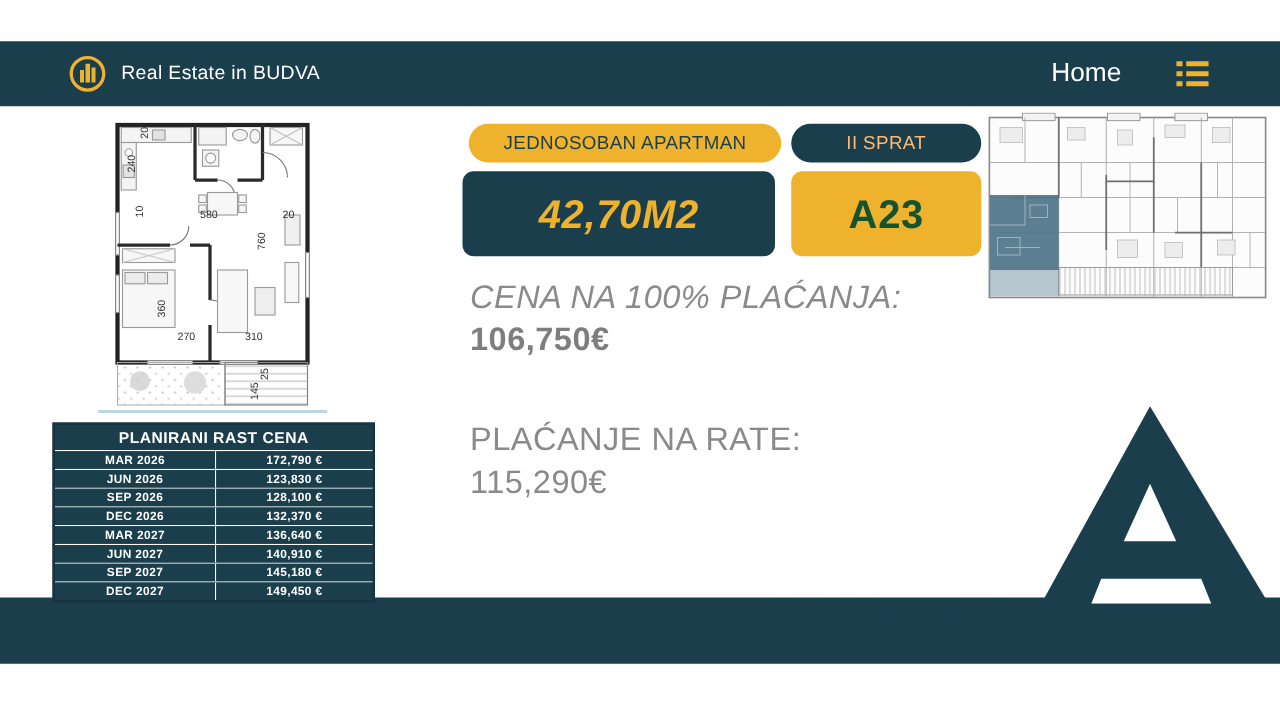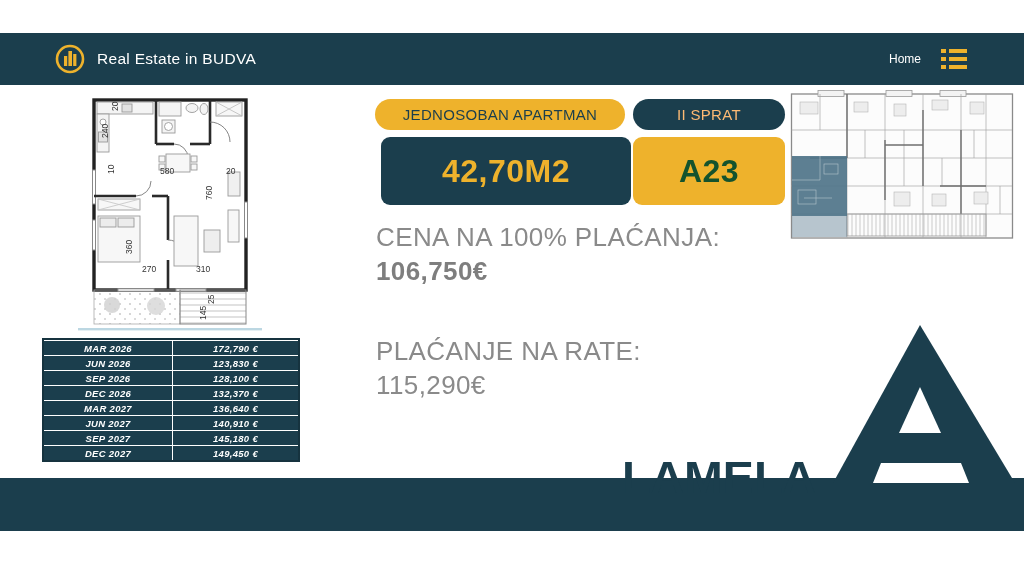--- a/index.html
+++ b/index.html
@@ -4,59 +4,59 @@
 <style>
   html,body{margin:0;padding:0;background:#ffffff;font-family:"Liberation Sans",sans-serif;}
   .screen{position:relative;width:1024px;height:562px;background:#ffffff;overflow:hidden;}
 
   
   .navbar{position:absolute;top:33px;left:0;width:1024px;height:52px;background:#1b3e4d;
           display:flex;align-items:center;box-sizing:border-box;padding:0 57px 0 55px;z-index:5;}
   .logo-badge{width:30px;height:30px;flex:0 0 auto;}
   .brand{color:#ffffff;font-size:15.5px;letter-spacing:.3px;margin-left:12px;font-weight:400;}
   .nav-spacer{flex:1;}
-  .home-link{color:#ffffff;font-size:12px;margin-right:20px;cursor:pointer;}
+  .home-link{color:#ffffff;font-size:21px;margin-right:44px;cursor:pointer;}
   .menu-btn{width:26px;height:22px;cursor:pointer;}
 
   
   .floor-plan{position:absolute;left:78px;top:92px;width:184px;height:240px;background:#ffffff;}
 
   
   .pill{position:absolute;height:31px;border-radius:16px;display:flex;align-items:center;justify-content:center;
         font-size:15px;font-weight:400;letter-spacing:.3px;box-sizing:border-box;}
   .pill-type{left:375px;top:99px;width:250px;background:#eeb22c;color:#1b3e4d;}
   .pill-floor{left:633px;top:99px;width:152px;background:#1b3e4d;color:#fdba74;}
   .big-box{position:absolute;top:137px;height:68px;border-radius:9px;display:flex;align-items:center;justify-content:center;
            font-size:32px;font-weight:700;letter-spacing:.5px;}
-  .box-area{left:381px;width:250px;background:#1b3e4d;color:#eeb22c;}
+  .box-area{left:370px;width:250px;background:#1b3e4d;color:#eeb22c;font-style:italic;}
   .box-unit{left:633px;width:152px;background:#eeb22c;color:#14532d;}
 
   
   .price-label{position:absolute;left:376px;color:#8a8a8a;font-size:26px;letter-spacing:.4px;white-space:nowrap;}
-  .lbl-full{top:222px;}
+  .lbl-full{top:222px;font-style:italic;}
   .val-full{top:256px;font-weight:700;color:#7e7e7e;}
   .lbl-rate{top:336px;}
   .val-rate{top:370px;font-weight:400;}
 
   
   .price-table{position:absolute;left:42px;top:338px;width:258px;background:#1b3e4d;z-index:6;
                border:2px solid #16333f;box-sizing:border-box;}
   .pt-header{height:20px;display:flex;align-items:center;justify-content:center;color:#ffffff;
              font-weight:700;font-size:12.5px;letter-spacing:.4px;background:#1b3e4d;}
-  .pt-row{display:flex;height:14px;border-top:1.6px solid #ffffff;font-style:italic;}
+  .pt-row{display:flex;height:14px;border-top:1.6px solid #ffffff;}
   .pt-cell{display:flex;align-items:center;justify-content:center;color:#ffffff;
            font-weight:700;font-size:9.5px;letter-spacing:.3px;background:#1b3e4d;}
   .pt-month{width:129px;border-right:1.6px solid #ffffff;box-sizing:border-box;}
   .pt-price{flex:1;}
 
   
   .building-plan{position:absolute;left:790px;top:90px;width:224px;height:152px;background:#ffffff;}
 
   
-  .lamela-word{position:absolute;left:622px;top:450px;z-index:3;}
+  .lamela-word{position:absolute;left:622px;top:466px;z-index:3;}
   .big-a{position:absolute;left:833px;top:325px;z-index:2;}
 
   
   .bottom-bar{position:absolute;left:0;top:478px;width:1024px;height:53px;background:#1b3e4d;z-index:1;}
 </style>
 </head>
 <body>
 
 <div class="screen">
 
@@ -191,20 +191,21 @@
   <div class="pill pill-floor">II SPRAT</div>
   <div class="big-box box-area">42,70M2</div>
   <div class="big-box box-unit">A23</div>
 
   <div class="price-label lbl-full">CENA NA 100% PLAĆANJA:</div>
   <div class="price-label val-full">106,750€</div>
   <div class="price-label lbl-rate">PLAĆANJE NA RATE:</div>
   <div class="price-label val-rate">115,290€</div>
 
   <div class="price-table">
+    <div class="pt-header">PLANIRANI RAST CENA</div>
     <div class="pt-row">
       <div class="pt-cell pt-month">MAR 2026</div>
       <div class="pt-cell pt-price">172,790 €</div>
     </div>
     <div class="pt-row">
       <div class="pt-cell pt-month">JUN 2026</div>
       <div class="pt-cell pt-price">123,830 €</div>
     </div>
     <div class="pt-row">
       <div class="pt-cell pt-month">SEP 2026</div>

